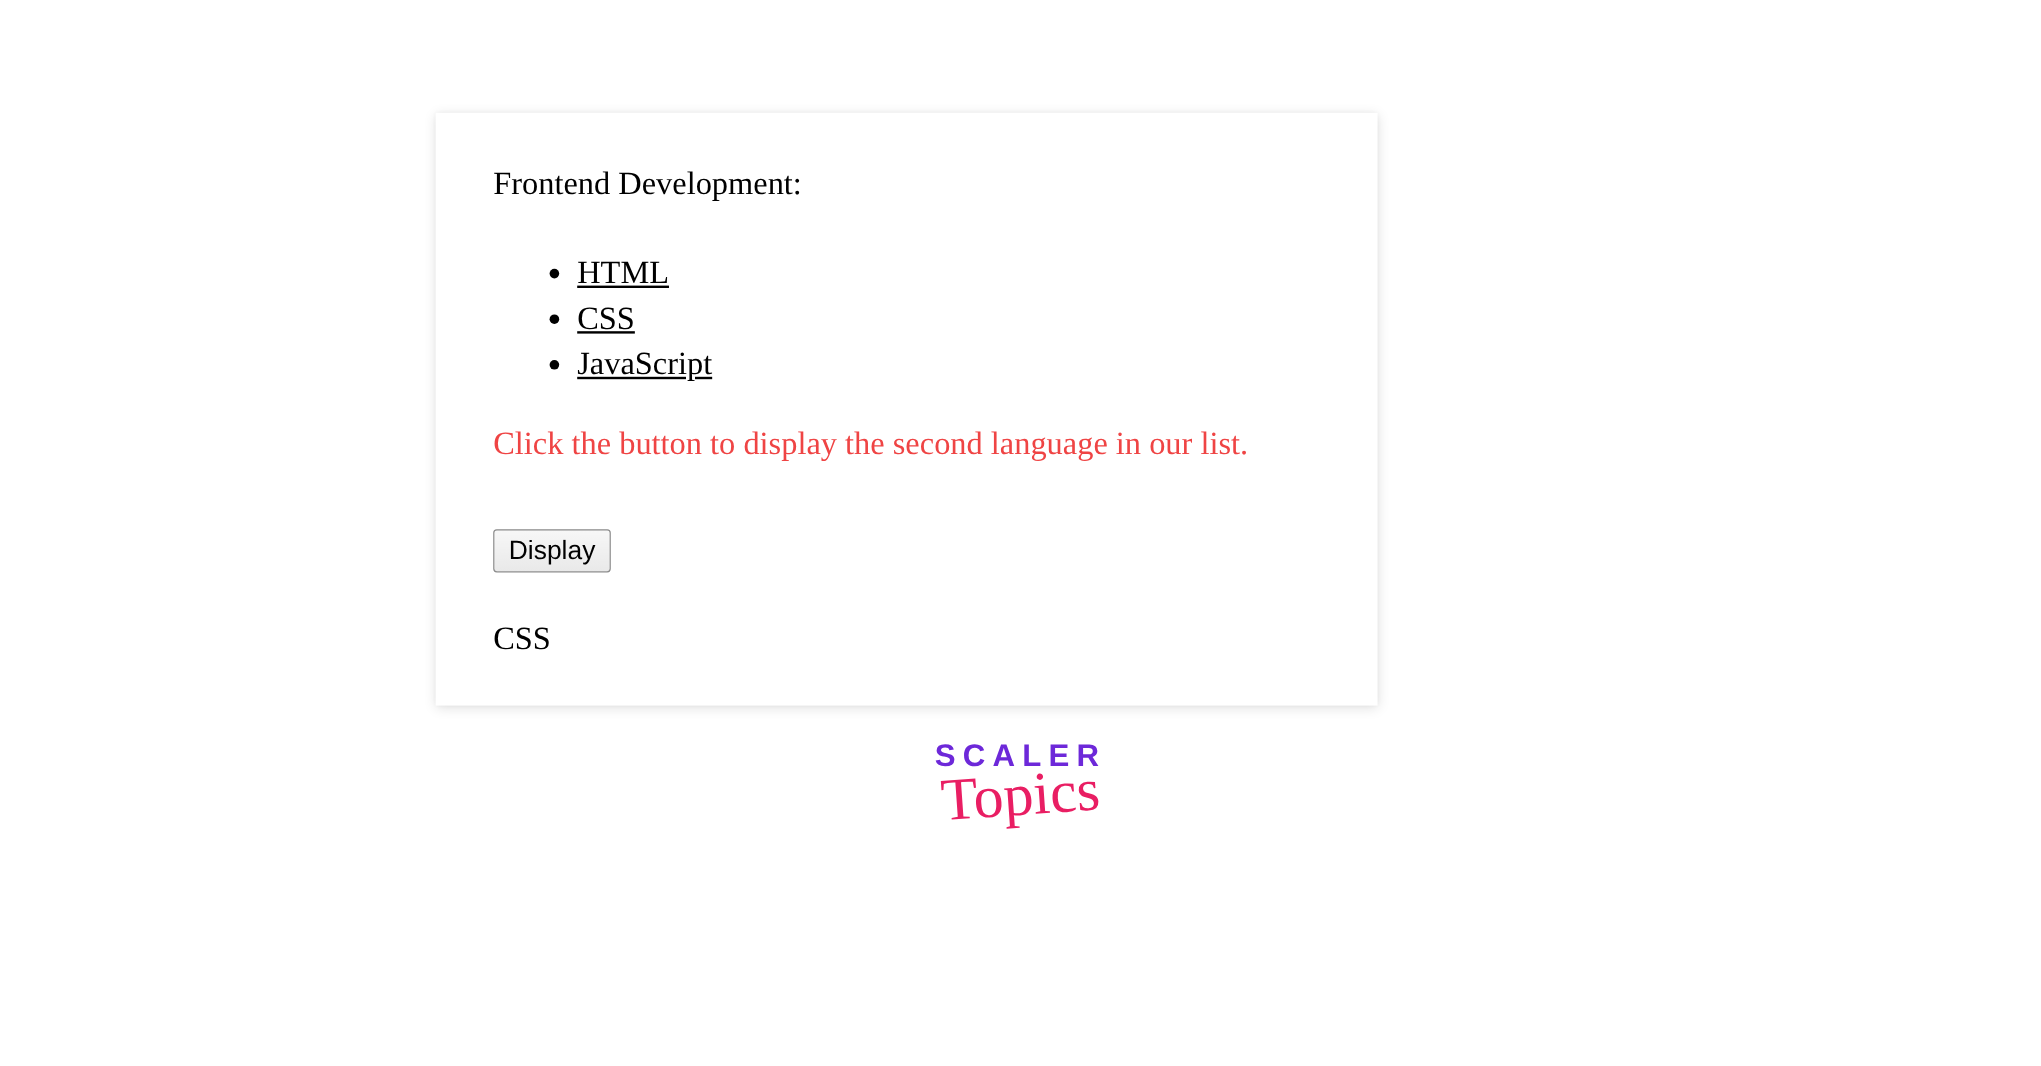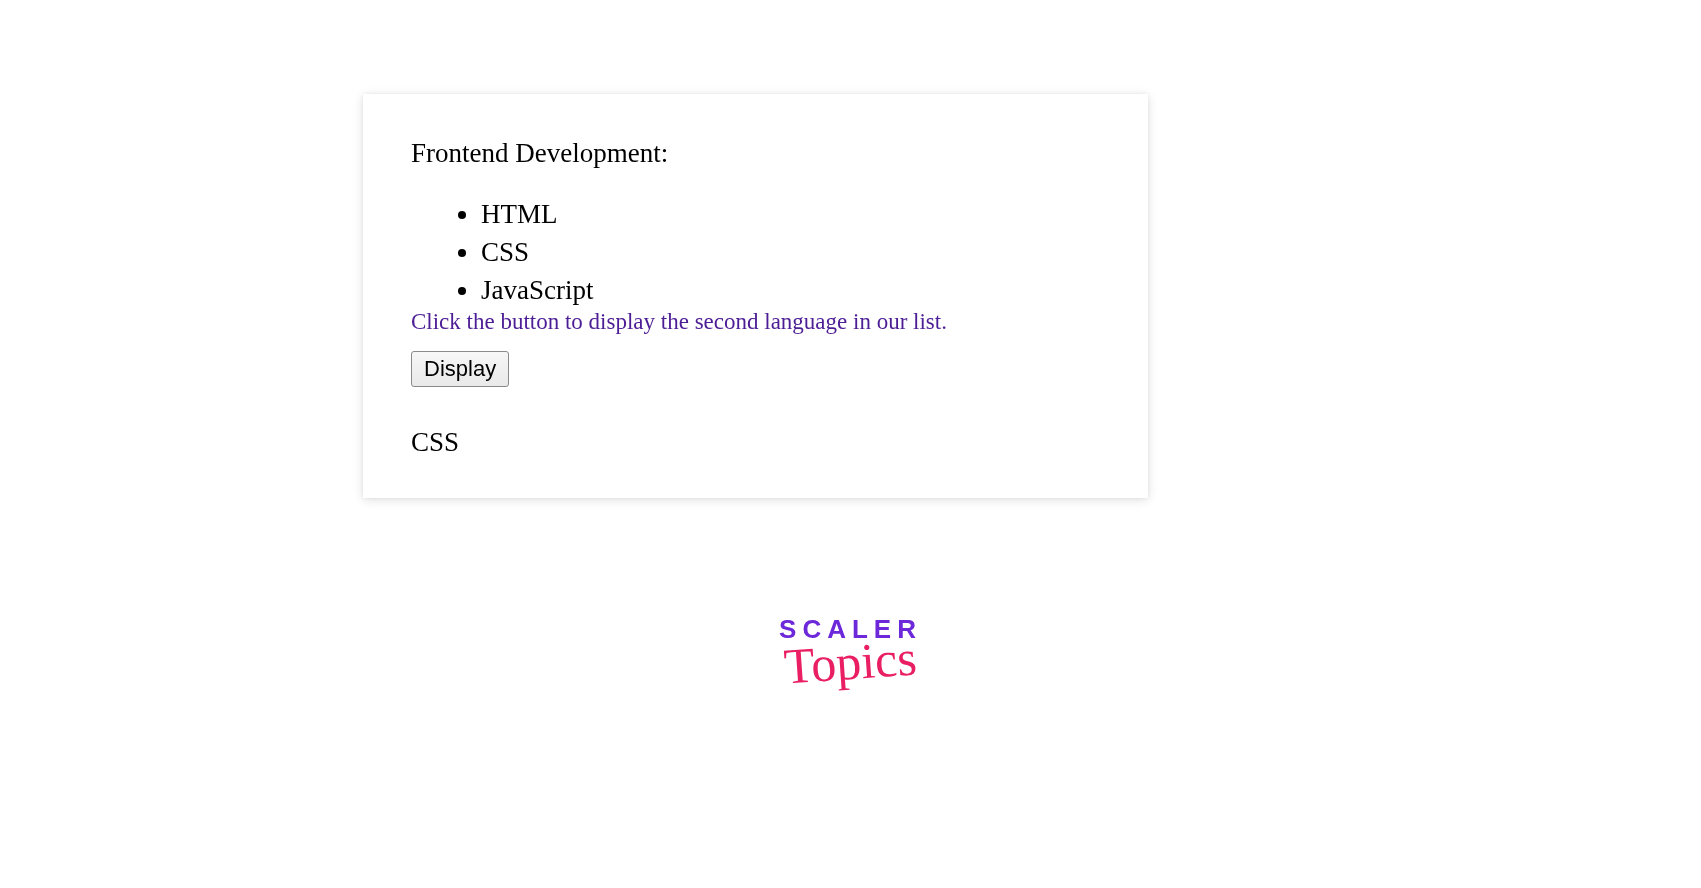--- a/index.html
+++ b/index.html
@@ -19,35 +19,37 @@
       left: 363px;
       top: 94px;
       width: 785px;
       background: #ffffff;
       box-shadow: 0 2px 10px rgba(0,0,0,0.12), 0 0 4px rgba(0,0,0,0.06);
       padding: 44px 48px 40px 48px;
     }
     .heading {
       font-size: 27px;
       color: #000;
-      margin-bottom: 27px;
+      margin-bottom: 40px;
     }
     .lang-list {
       list-style: disc;
       padding-left: 70px;
+      margin-bottom: 32px;
+      text-decoration: underline;
     }
     .lang-list li {
       font-size: 27px;
       color: #000;
       line-height: 1.4;
     }
     .instruction {
-      font-size: 23px;
-      color: #4c1d95;
-      margin-bottom: 16px;
+      font-size: 27px;
+      color: #ef4444;
+      margin-bottom: 56px;
     }
     .display-btn {
       font-family: Arial, Helvetica, sans-serif;
       font-size: 22px;
       padding: 4px 12px;
       background: linear-gradient(#f7f7f7, #e9e9e9);
       border: 1px solid #8a8a8a;
       border-radius: 3px;
       color: #000;
       cursor: pointer;

